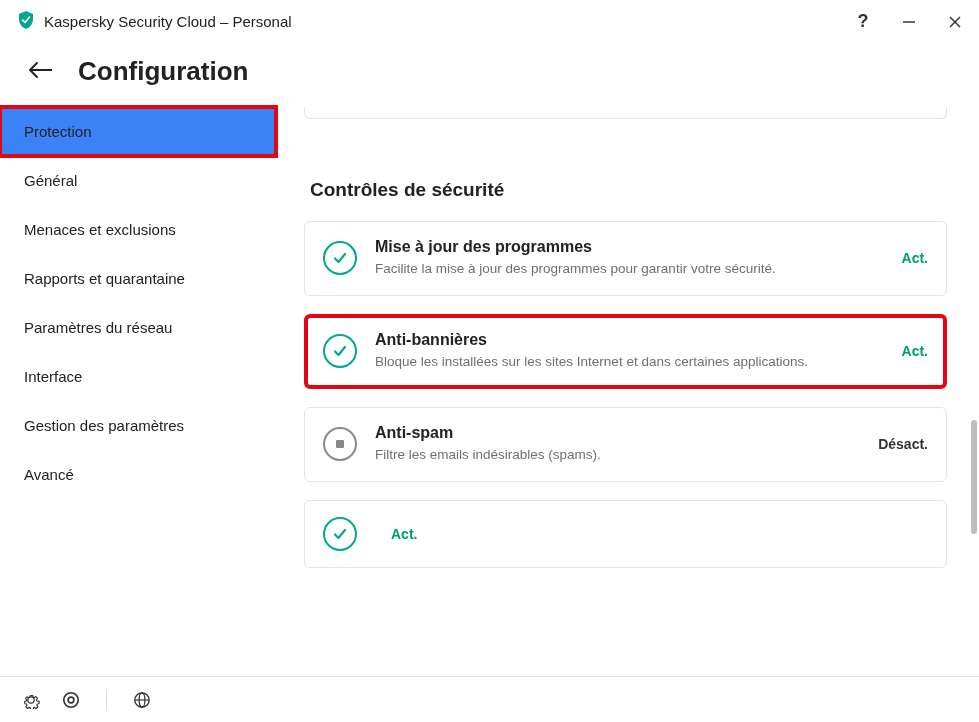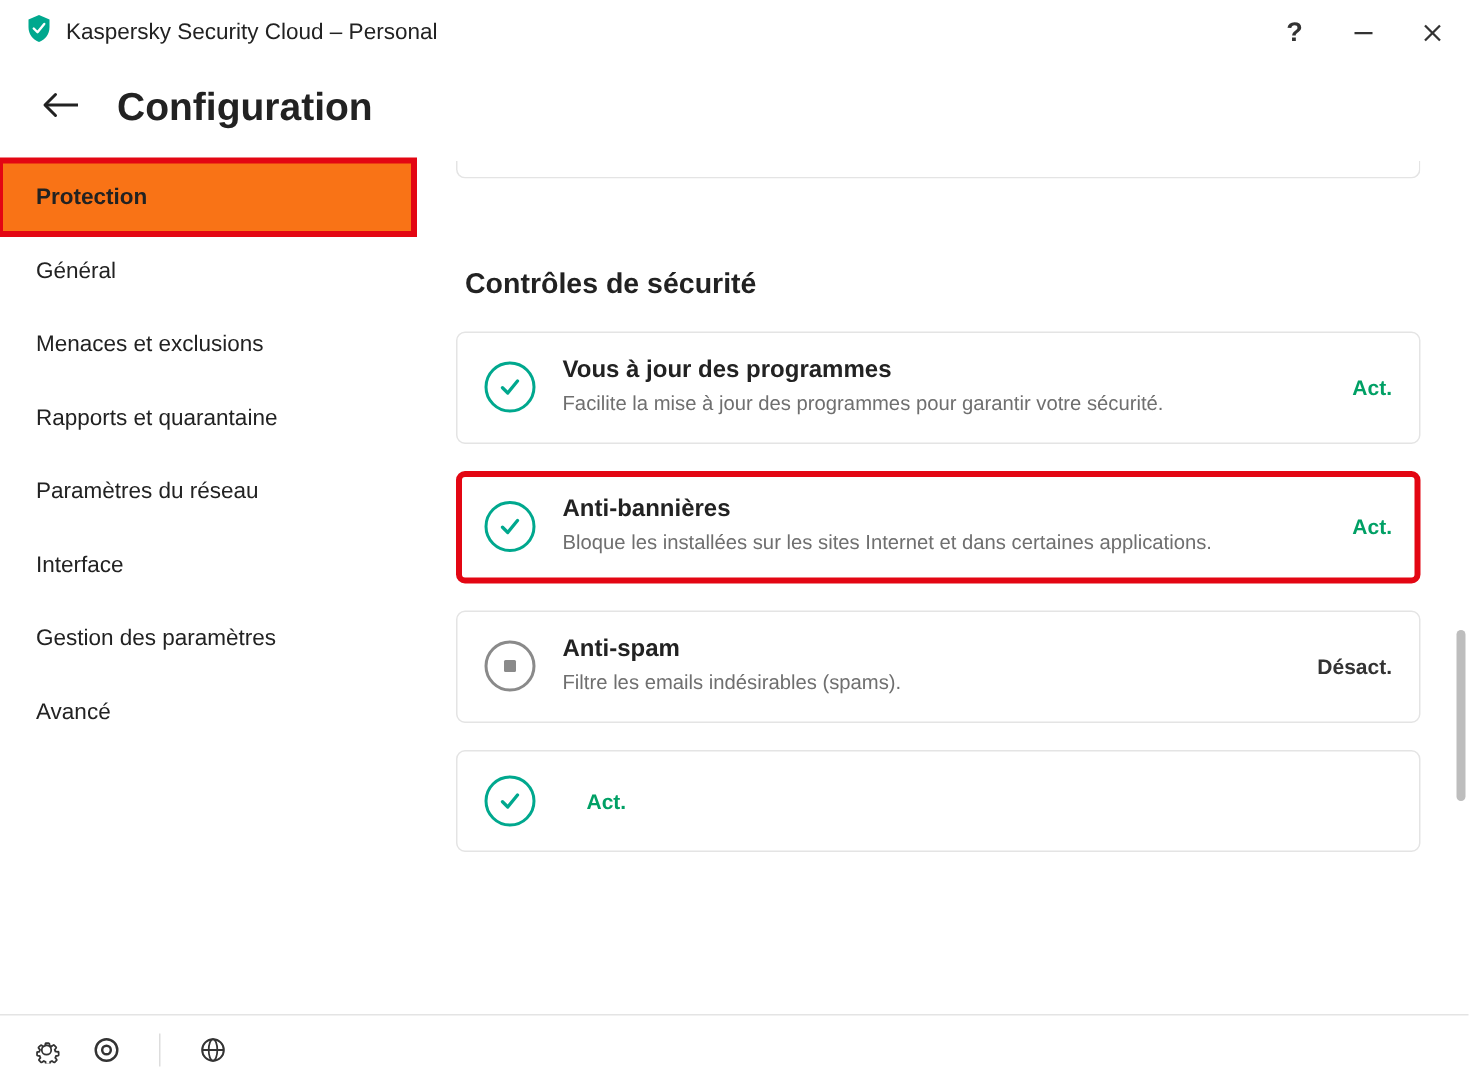--- a/index.html
+++ b/index.html
@@ -33,22 +33,22 @@
   .header h1 { font-size: 26px; font-weight: 600; color: #222; }
   .content { display: flex; height: calc(100% - 44px - 70px - 46px); }
   .sidebar { width: 276px; padding-top: 0; }
   .sidebar-item {
     padding: 16px 24px;
     font-size: 15px;
     color: #222;
     cursor: pointer;
   }
   .sidebar-item.active {
-    background: #f97316;
-    font-weight: 700;
+    background: #3b82f6;
+    font-weight: 400;
     outline: 4px solid #e30613;
     outline-offset: -2px;
   }
   .main {
     flex: 1;
     padding: 0 10px 0 28px;
     overflow-y: auto;
     position: relative;
   }
   .section-title {
@@ -176,21 +176,21 @@
     <div class="first-card-fragment"></div>
     <div class="section-title">Contrôles de sécurité</div>
 
     <div class="card">
       <div class="card-icon">
         <svg width="16" height="16" viewBox="0 0 16 16">
             <polyline points="3,8.5 6.5,12 13,4" fill="none" stroke="currentColor" stroke-width="2.2" stroke-linecap="round" stroke-linejoin="round"></polyline>
           </svg>
       </div>
       <div class="card-body">
-        <div class="card-title">Vous à jour des programmes</div>
+        <div class="card-title">Mise à jour des programmes</div>
         <div class="card-desc">Facilite la mise à jour des programmes pour garantir votre sécurité.</div>
       </div>
       <div class="card-status on">Act.</div>
     </div>
 
     <div class="card highlighted">
       <div class="card-icon">
         <svg width="16" height="16" viewBox="0 0 16 16">
             <polyline points="3,8.5 6.5,12 13,4" fill="none" stroke="currentColor" stroke-width="2.2" stroke-linecap="round" stroke-linejoin="round"></polyline>
           </svg>

